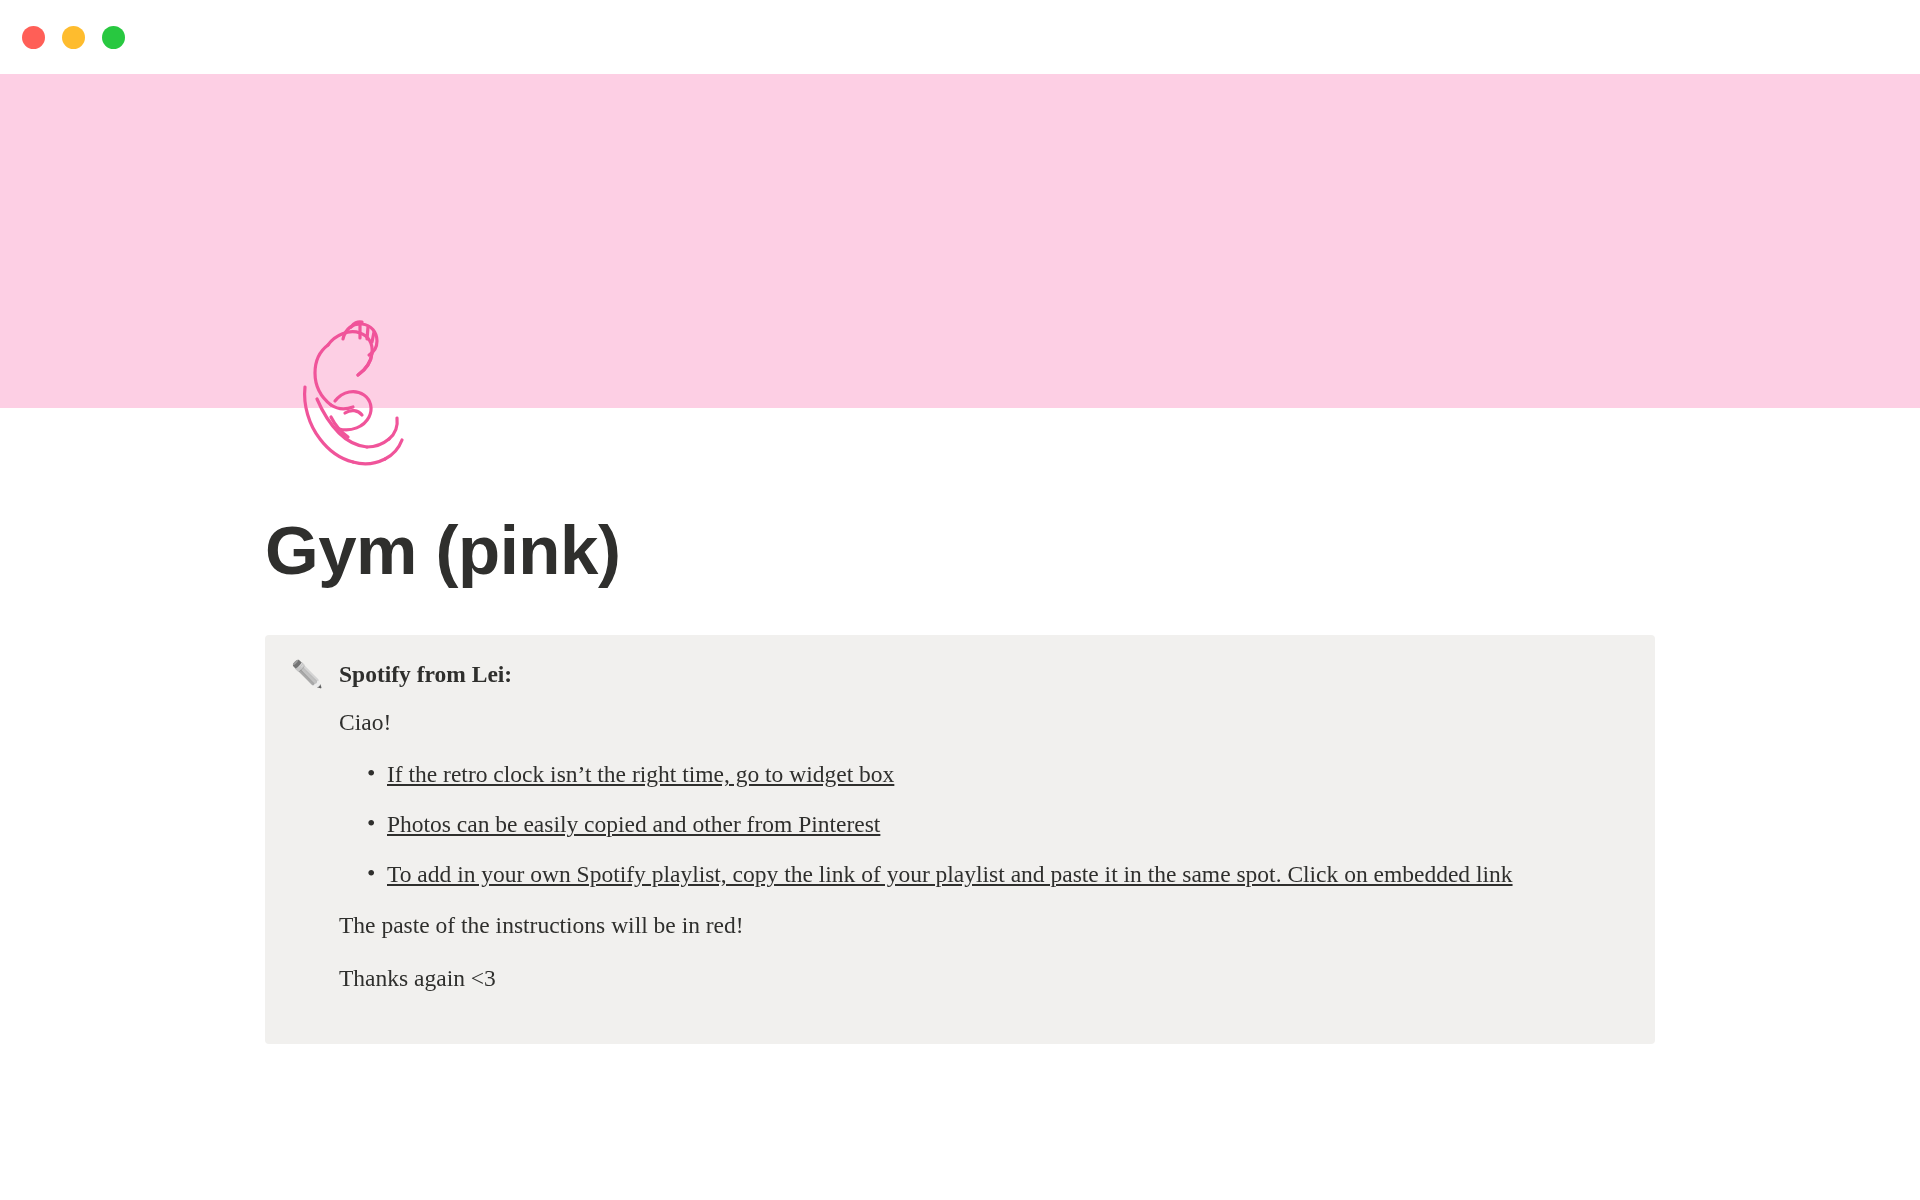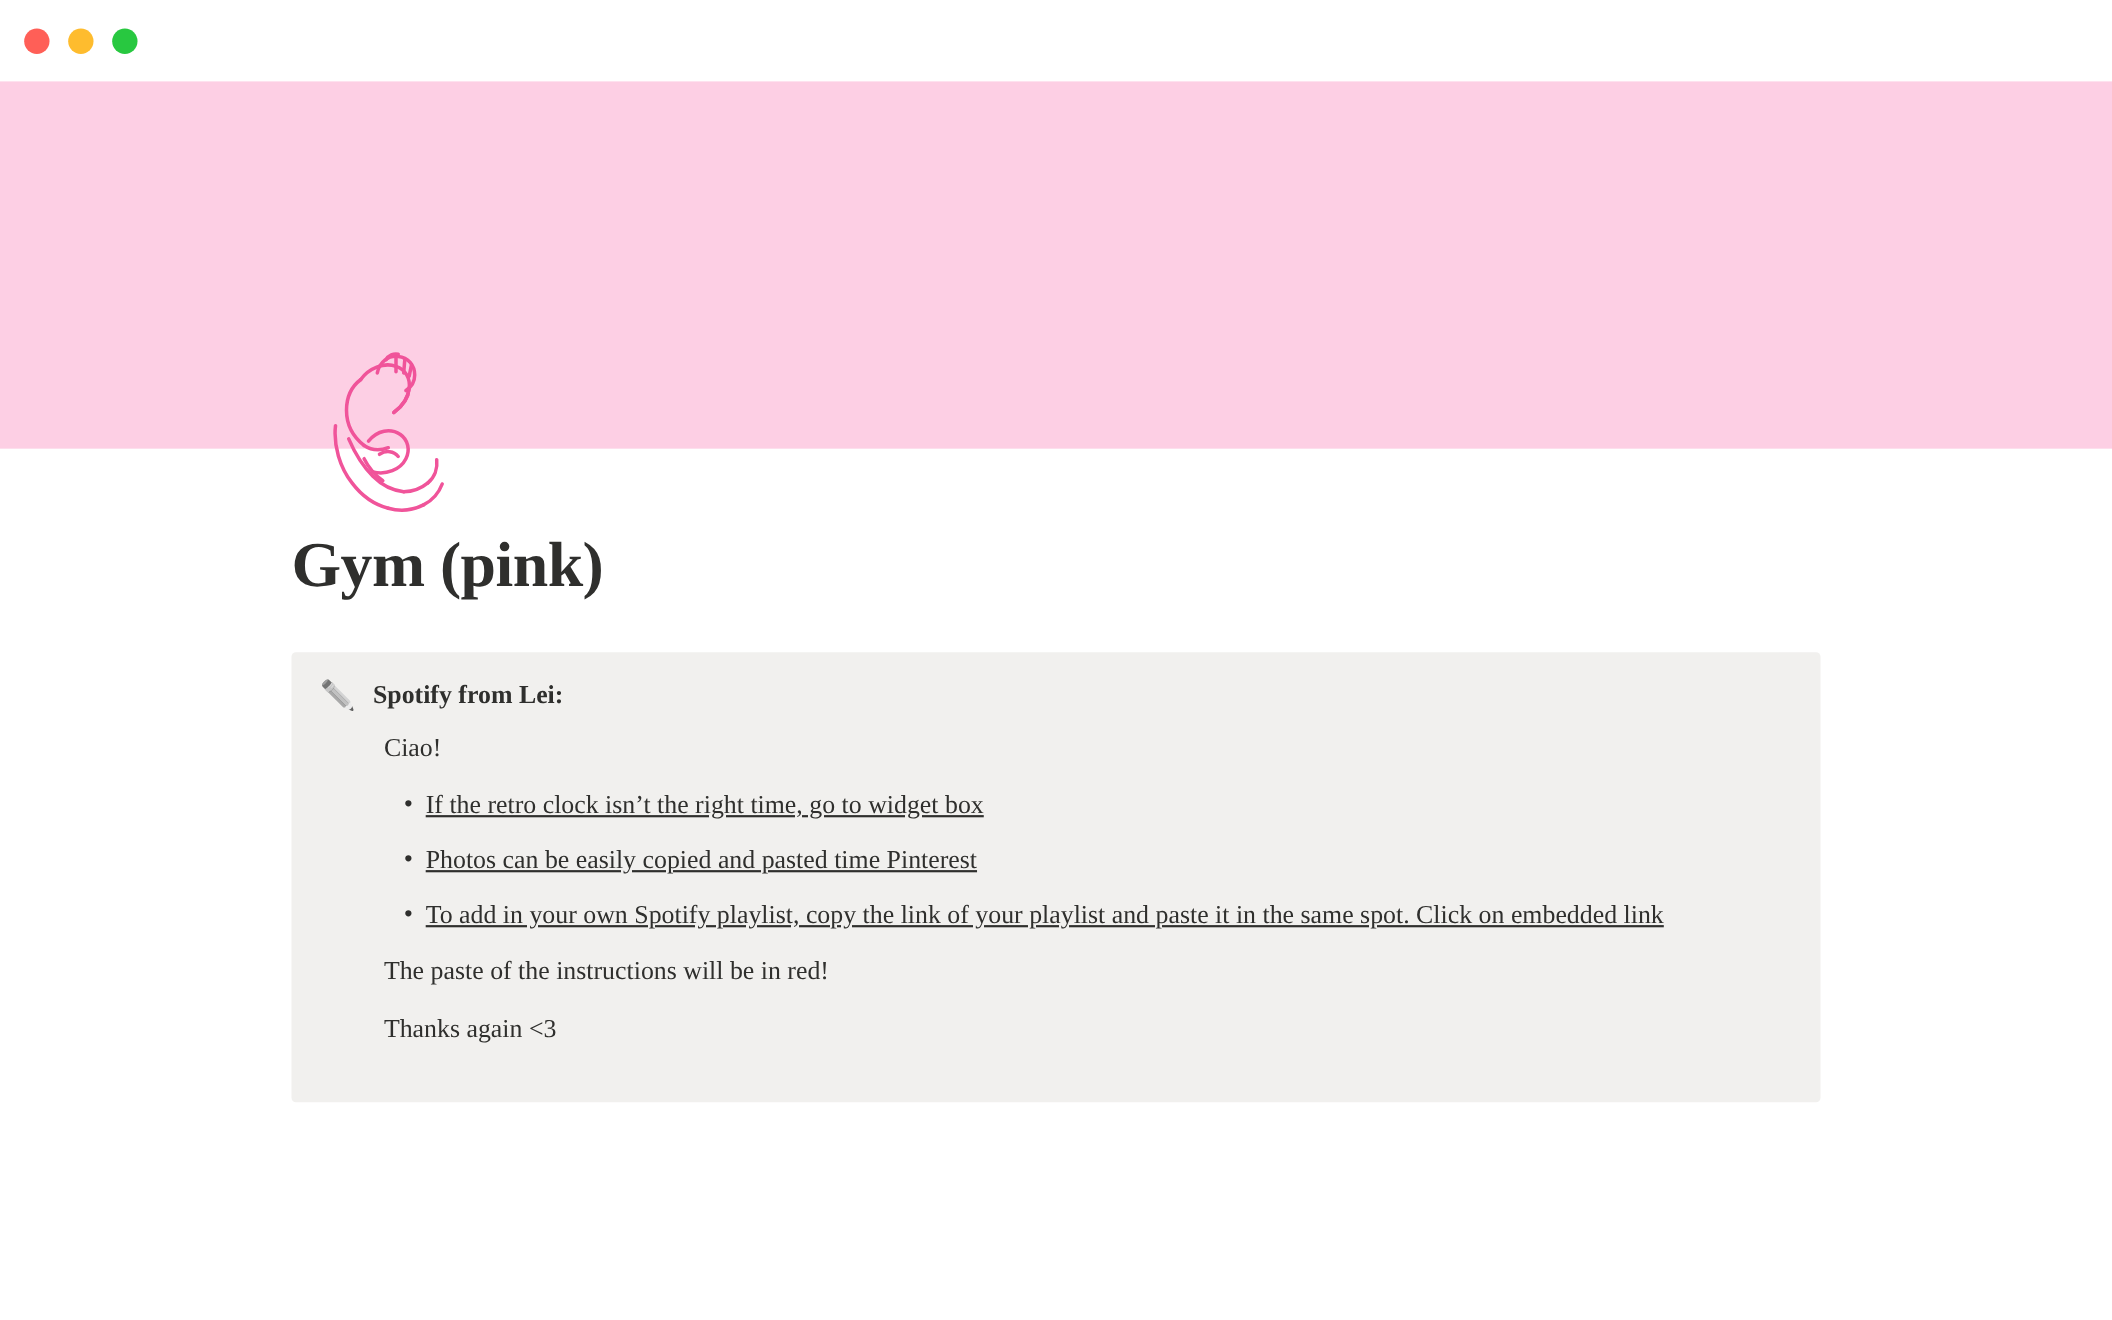--- a/index.html
+++ b/index.html
@@ -55,28 +55,28 @@
   .page-icon {
     position: absolute;
     left: 130px;
     top: -95px;
     width: 160px;
     height: 175px;
   }
 
   
   .title {
-    font-family: Liberation Serif, serif;
+    font-family: Liberation Sans, sans-serif;
     font-weight: 700;
-    font-size: 58px;
+    font-size: 69px;
     line-height: 1;
     color: #2f2f2d;
     letter-spacing: -0.5px;
     margin-left: 130px;
-    padding-top: 77px;
+    padding-top: 108px;
   }
 
   
   .callout {
     margin: 50px 130px 0 130px;
     background: #f1f0ee;
     border-radius: 4px;
     padding: 22px 30px 30px 26px;
     display: flex;
     gap: 16px;
@@ -98,21 +98,20 @@
     line-height: 1.45;
   }
   .callout-heading {
     font-weight: 700;
     font-size: 23.5px;
     margin-bottom: 14px;
     color: #2f2f2d;
   }
   .callout-body p {
     margin-bottom: 19px;
-    margin-left: 10px;
   }
   .callout-body ul {
     list-style: none;
     margin: 0 0 15px 0;
     padding: 0;
     text-decoration: underline;
   }
   .callout-body ul li {
     position: relative;
     padding-left: 48px;
@@ -179,21 +178,21 @@
 
     <h1 class="title">Gym (pink)</h1>
 
     <div class="callout">
       <div class="callout-icon">✏️</div>
       <div class="callout-body">
         <div class="callout-heading">Spotify from Lei:</div>
         <p>Ciao!</p>
         <ul>
           <li>If the retro clock isn’t the right time, go to widget box</li>
-          <li>Photos can be easily copied and pasted time Pinterest</li>
+          <li>Photos can be easily copied and other from Pinterest</li>
           <li>To add in your own Spotify playlist, copy the link of your playlist and paste it in the same spot. Click on embedded link</li>
         </ul>
         <p>The paste of the instructions will be in red!</p>
         <p>Thanks again &lt;3</p>
       </div>
     </div>
 
   </div>
 </div>
 

